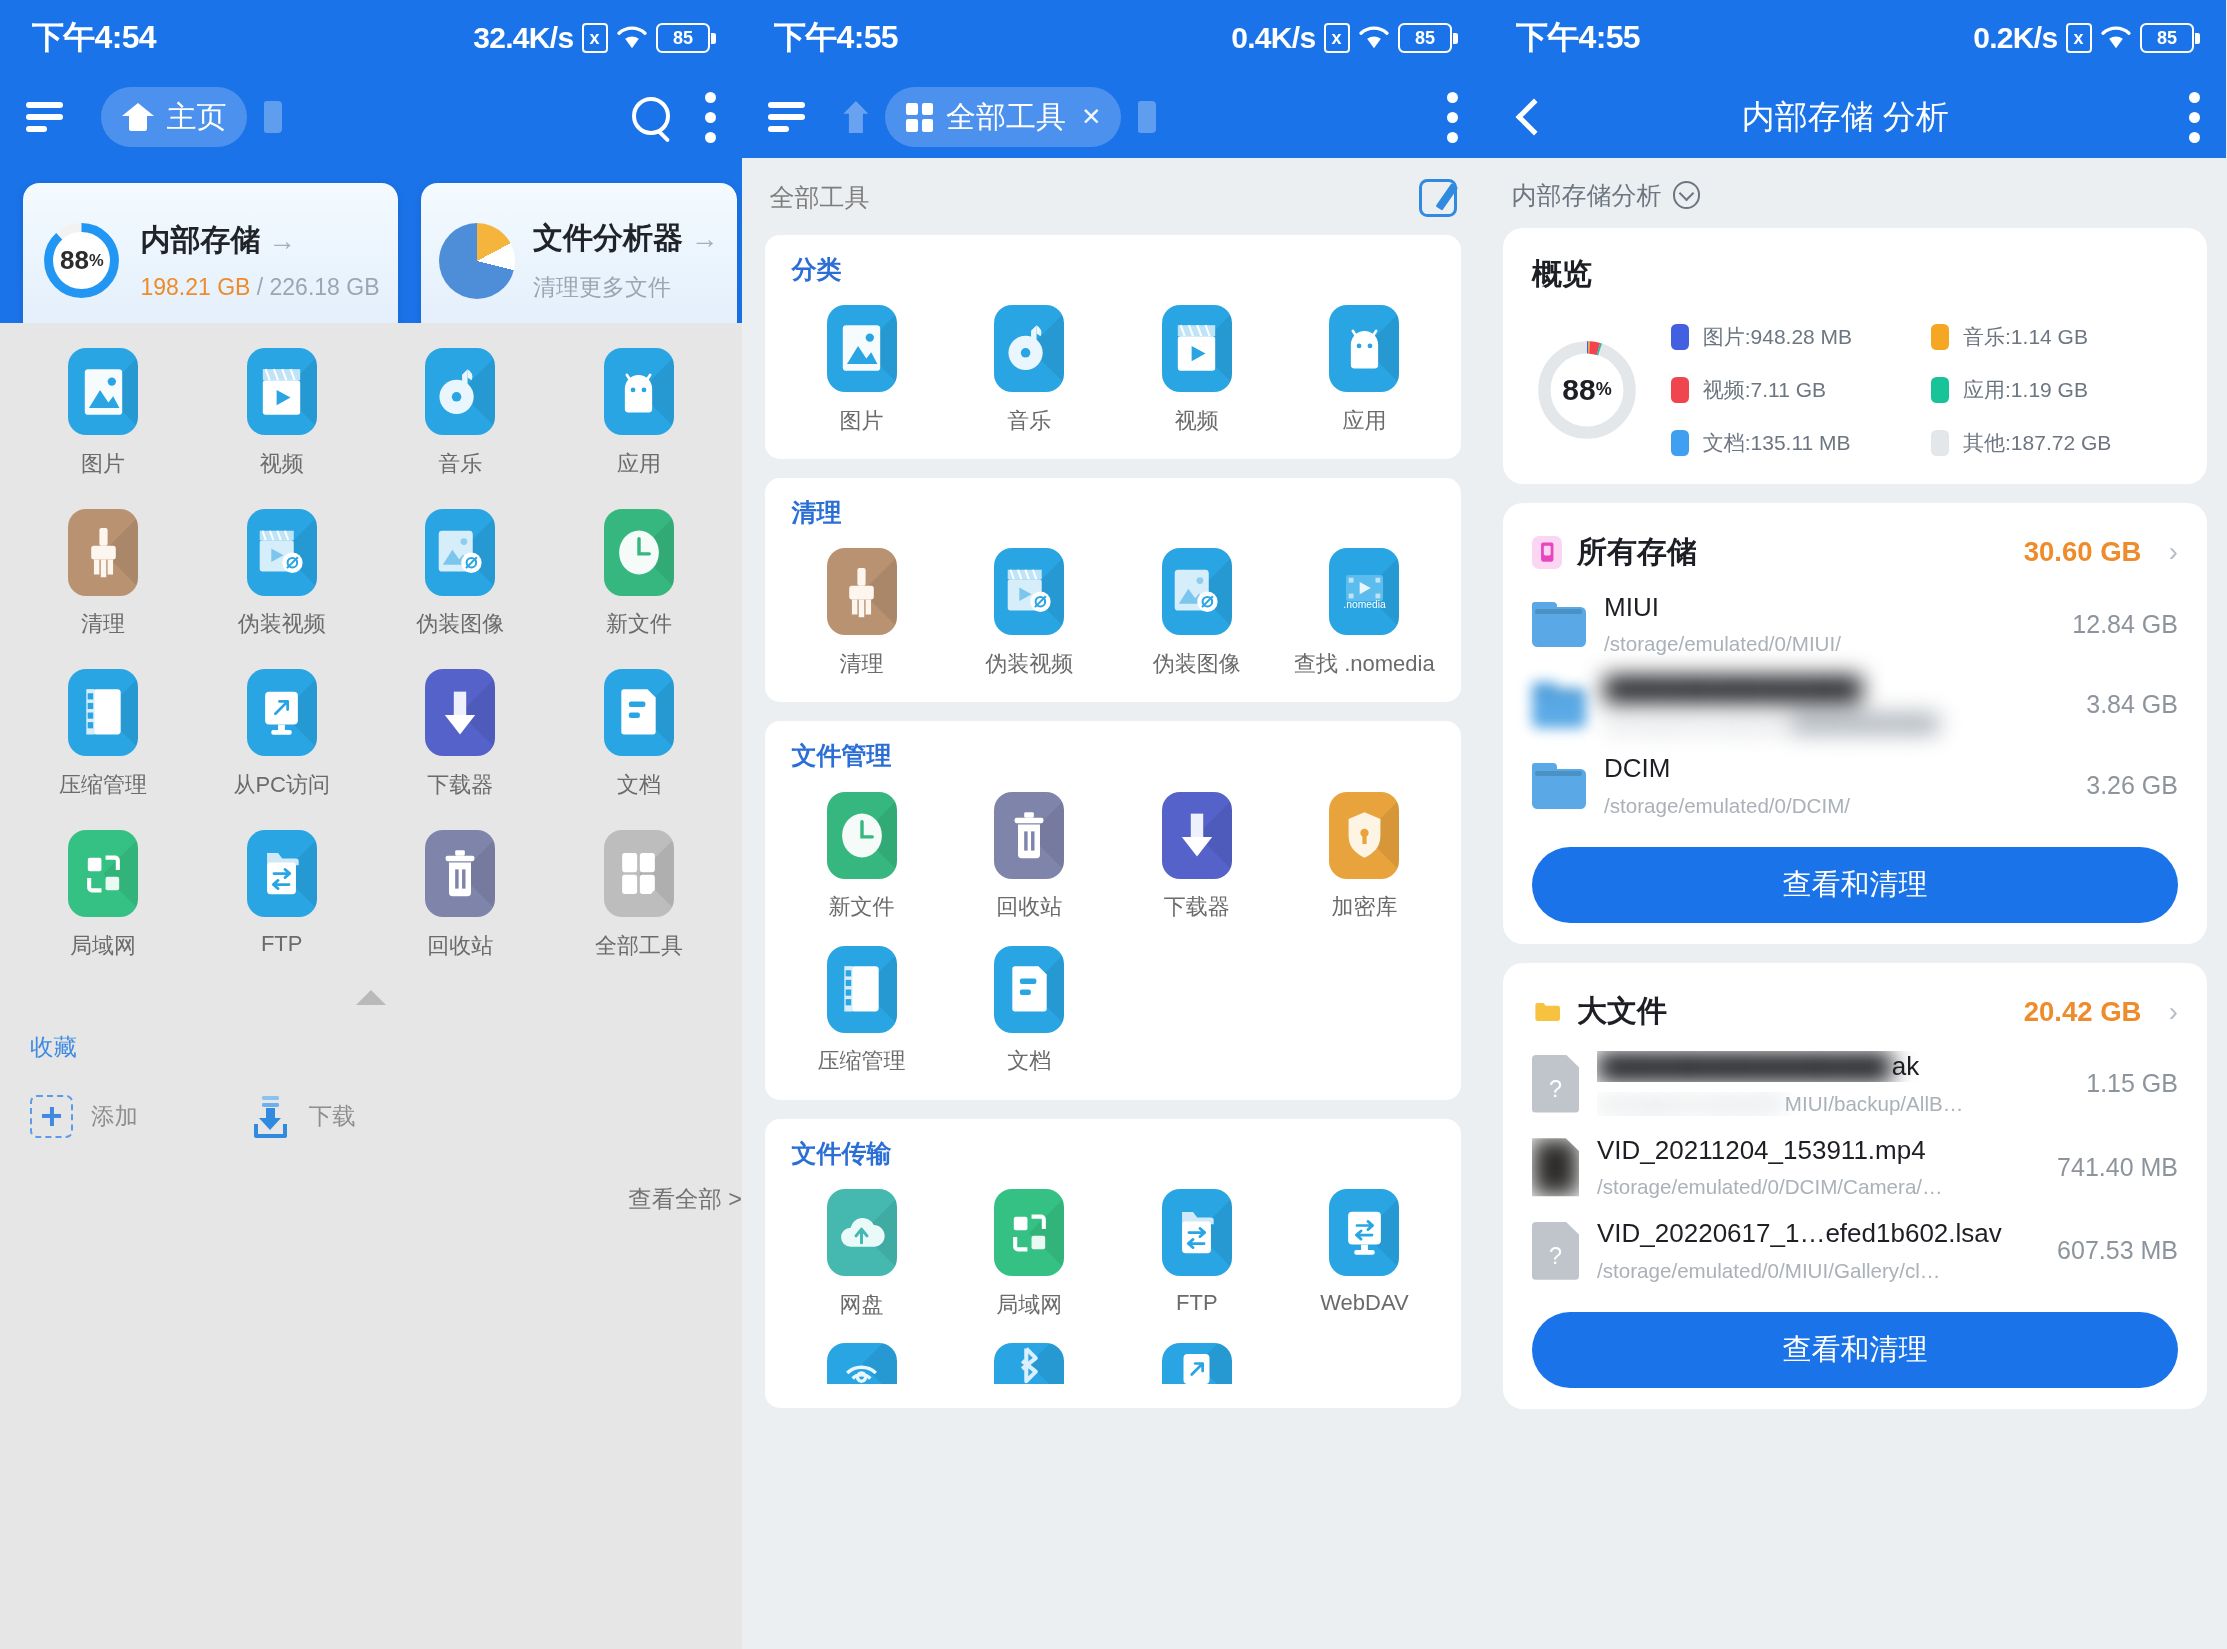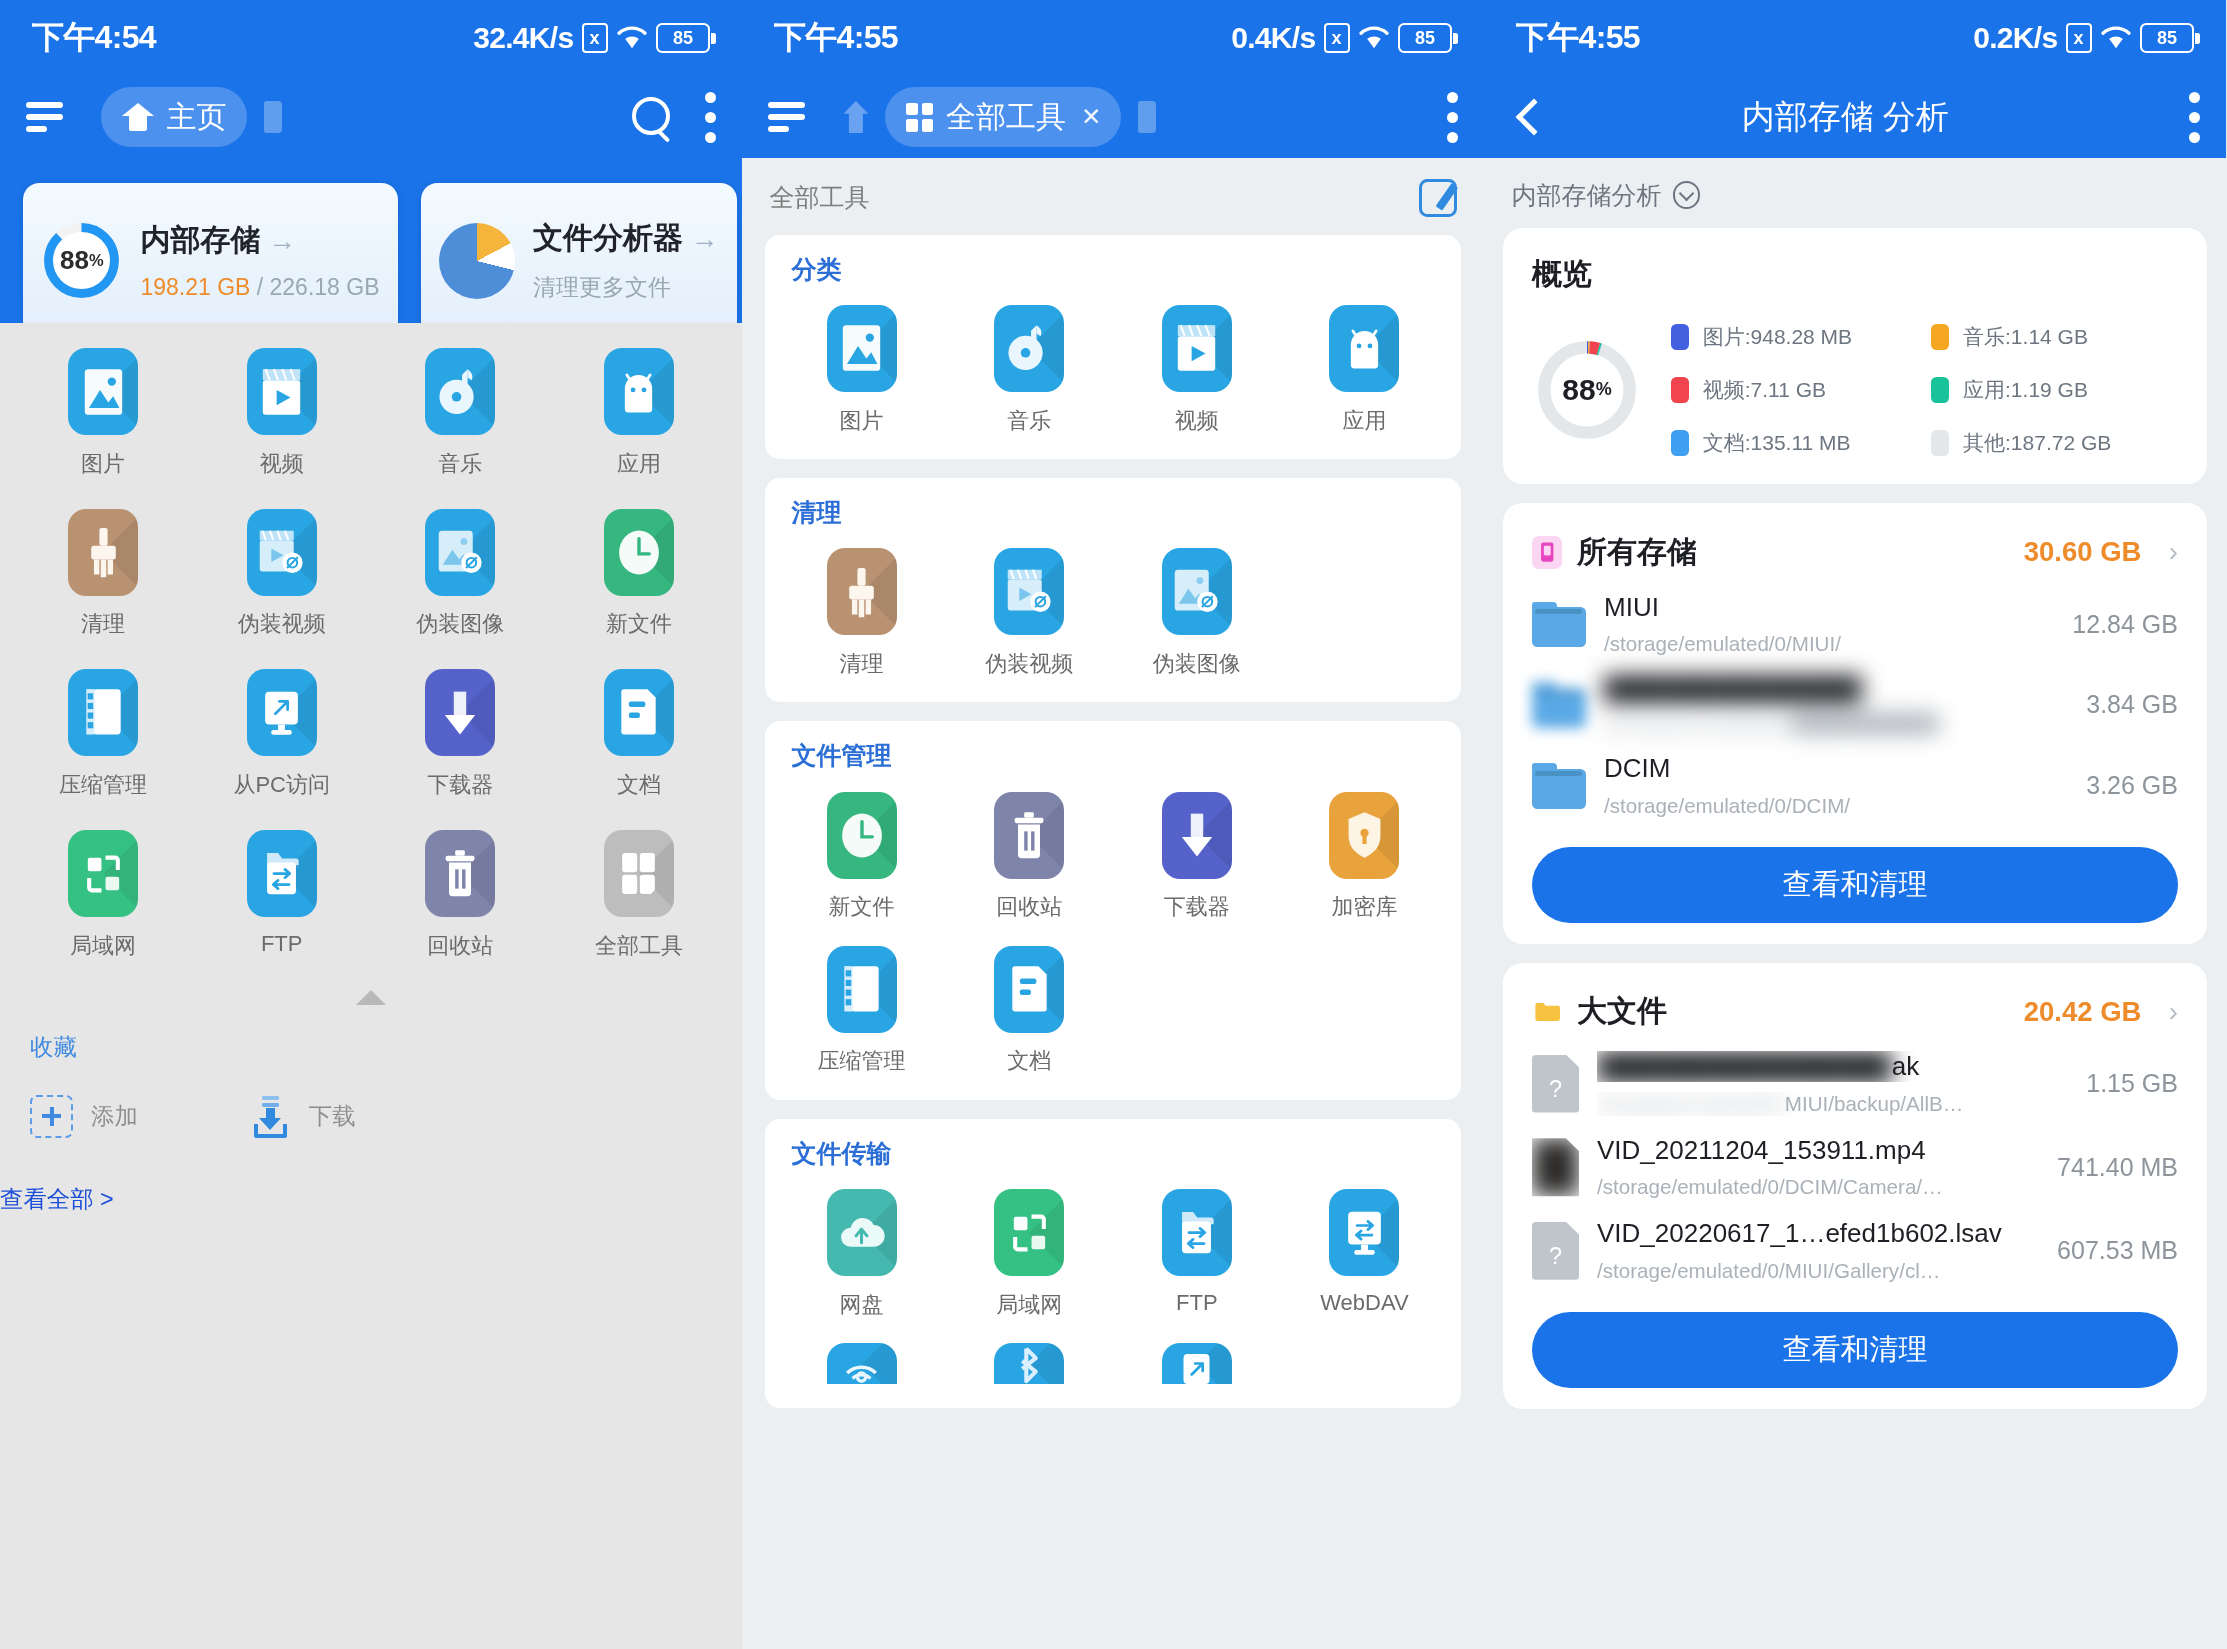--- a/index.html
+++ b/index.html
@@ -110,21 +110,21 @@
   .fav-item .t { font-size: 23.4px; color: #8e8e8e; }
   .plus-box { width: 43px; height: 43px; border: 2.7px dashed #5b9bea; border-radius: 6.9px; position: relative; }
   .plus-box::before { content:''; position:absolute; left:50%; top:10.3px; transform:translateX(-50%); width:4.1px; height:19px; background:#3f8ae0; }
   .plus-box::after  { content:''; position:absolute; top:50%; left:10.3px; transform:translateY(-50%); height:4.1px; width:19px; background:#3f8ae0; }
   .dl-glyph { width: 41px; height: 43px; position: relative; }
   .dl-glyph .bar { position:absolute; left:12.4px; top:1.4px; width:16.5px; height:4.1px; background:#8ec1f0; border-radius:1.4px; }
   .dl-glyph .bar2 { position:absolute; left:12.4px; top:8.2px; width:16.5px; height:4.1px; background:#6fb0ec; border-radius:1.4px; }
   .dl-glyph .stem { position:absolute; left:16px; top:13.7px; width:9.6px; height:11px; background:#2f8ae0; }
   .dl-glyph .tri { position:absolute; left:9.6px; top:23.4px; width:0; height:0; border-left:11px solid transparent; border-right:11px solid transparent; border-top:12.4px solid #2f8ae0; }
   .dl-glyph .tray { position:absolute; left:4.1px; bottom:0; width:33px; height:13.7px; border:4.1px solid #2f8ae0; border-top:none; border-radius: 0 0 2.7px 2.7px; }
-  .seeall { text-align: left; font-size: 23.4px; color: #1d4ed8; padding-top: 45px; }
+  .seeall { text-align: right; font-size: 23.4px; color: #737373; padding-top: 45px; }
 
   
   .p2-body { background: #eceff1; height: calc(1650px - 76px - 82px); overflow: hidden; }
   .p2-header { display: flex; align-items: center; justify-content: space-between; padding: 20.6px 27.5px 18px; }
   .p2-header .t { font-size: 25px; color: #7d7d7d; }
   .edit-ic { width: 38px; height: 38px; position: relative; cursor:pointer; }
   .edit-ic .sq { position:absolute; inset:0; border: 3.4px solid #2f8ae0; border-radius: 8.2px; }
   .edit-ic .pen { position:absolute; right:5.5px; top:4.1px; width:8.2px; height:27.5px; background:#2f8ae0; transform: rotate(35deg); border-radius: 1.4px; }
   .sect { background: #fff; border-radius: 15px; margin: 0 23.4px 19px; padding: 18px 0 23.4px; }
   .sect h3 { font-size: 25px; color: #2b6fd6; font-weight: 700; padding: 0 26px 6.9px; }
@@ -615,20 +615,35 @@
                   <rect x="4" y="8" width="50" height="60" rx="5" fill="#d6edfa"></rect>
                   <circle cx="41" cy="24" r="5" fill="#8dcdf0"></circle>
                   <path d="M10 58 L24 36 L34 50 L40 43 L50 58 Z" fill="#7cc6ee"></path>
                   <circle cx="52" cy="55" r="15" fill="#fff"></circle>
                   <circle cx="52" cy="55" r="7" fill="none" stroke="#29a5e3" stroke-width="3"></circle>
                   <path d="M44 63 L60 47" stroke="#29a5e3" stroke-width="3"></path>
                 </svg>
             </div>
               <div class="lbl">伪装图像</div>
           </div>
+          <div class="gitem">
+            <div class="ic" style="background:#29a5e3">
+                <div class="sh"></div>
+              <svg width="51" height="55" viewBox="0 0 74 80" style="position:relative">
+                  <rect x="10" y="16" width="54" height="38" rx="4" fill="#5cbcee"></rect>
+                  <rect x="14" y="20" width="7" height="7" fill="#bfe4f7"></rect>
+                  <rect x="14" y="43" width="7" height="7" fill="#bfe4f7"></rect>
+                  <rect x="53" y="20" width="7" height="7" fill="#bfe4f7"></rect>
+                  <rect x="53" y="43" width="7" height="7" fill="#bfe4f7"></rect>
+                  <path d="M30 26 L46 35 L30 44 Z" fill="#eaf6fd"></path>
+                  <text x="37" y="64" font-size="15" fill="#fff" text-anchor="middle" font-family="Liberation Sans, sans-serif">.nomedia</text>
+                </svg>
+            </div>
+              <div class="lbl">查找 .nomedia</div>
+          </div>
         </div>
       </div>
 
       <div class="sect">
         <h3>文件管理</h3>
         <div class="sgrid">
           <div class="gitem">
             <div class="ic" style="background:#35b77f">
                 <div class="sh"></div>
               <svg width="48" height="55" viewBox="0 0 70 80" style="position:relative">

